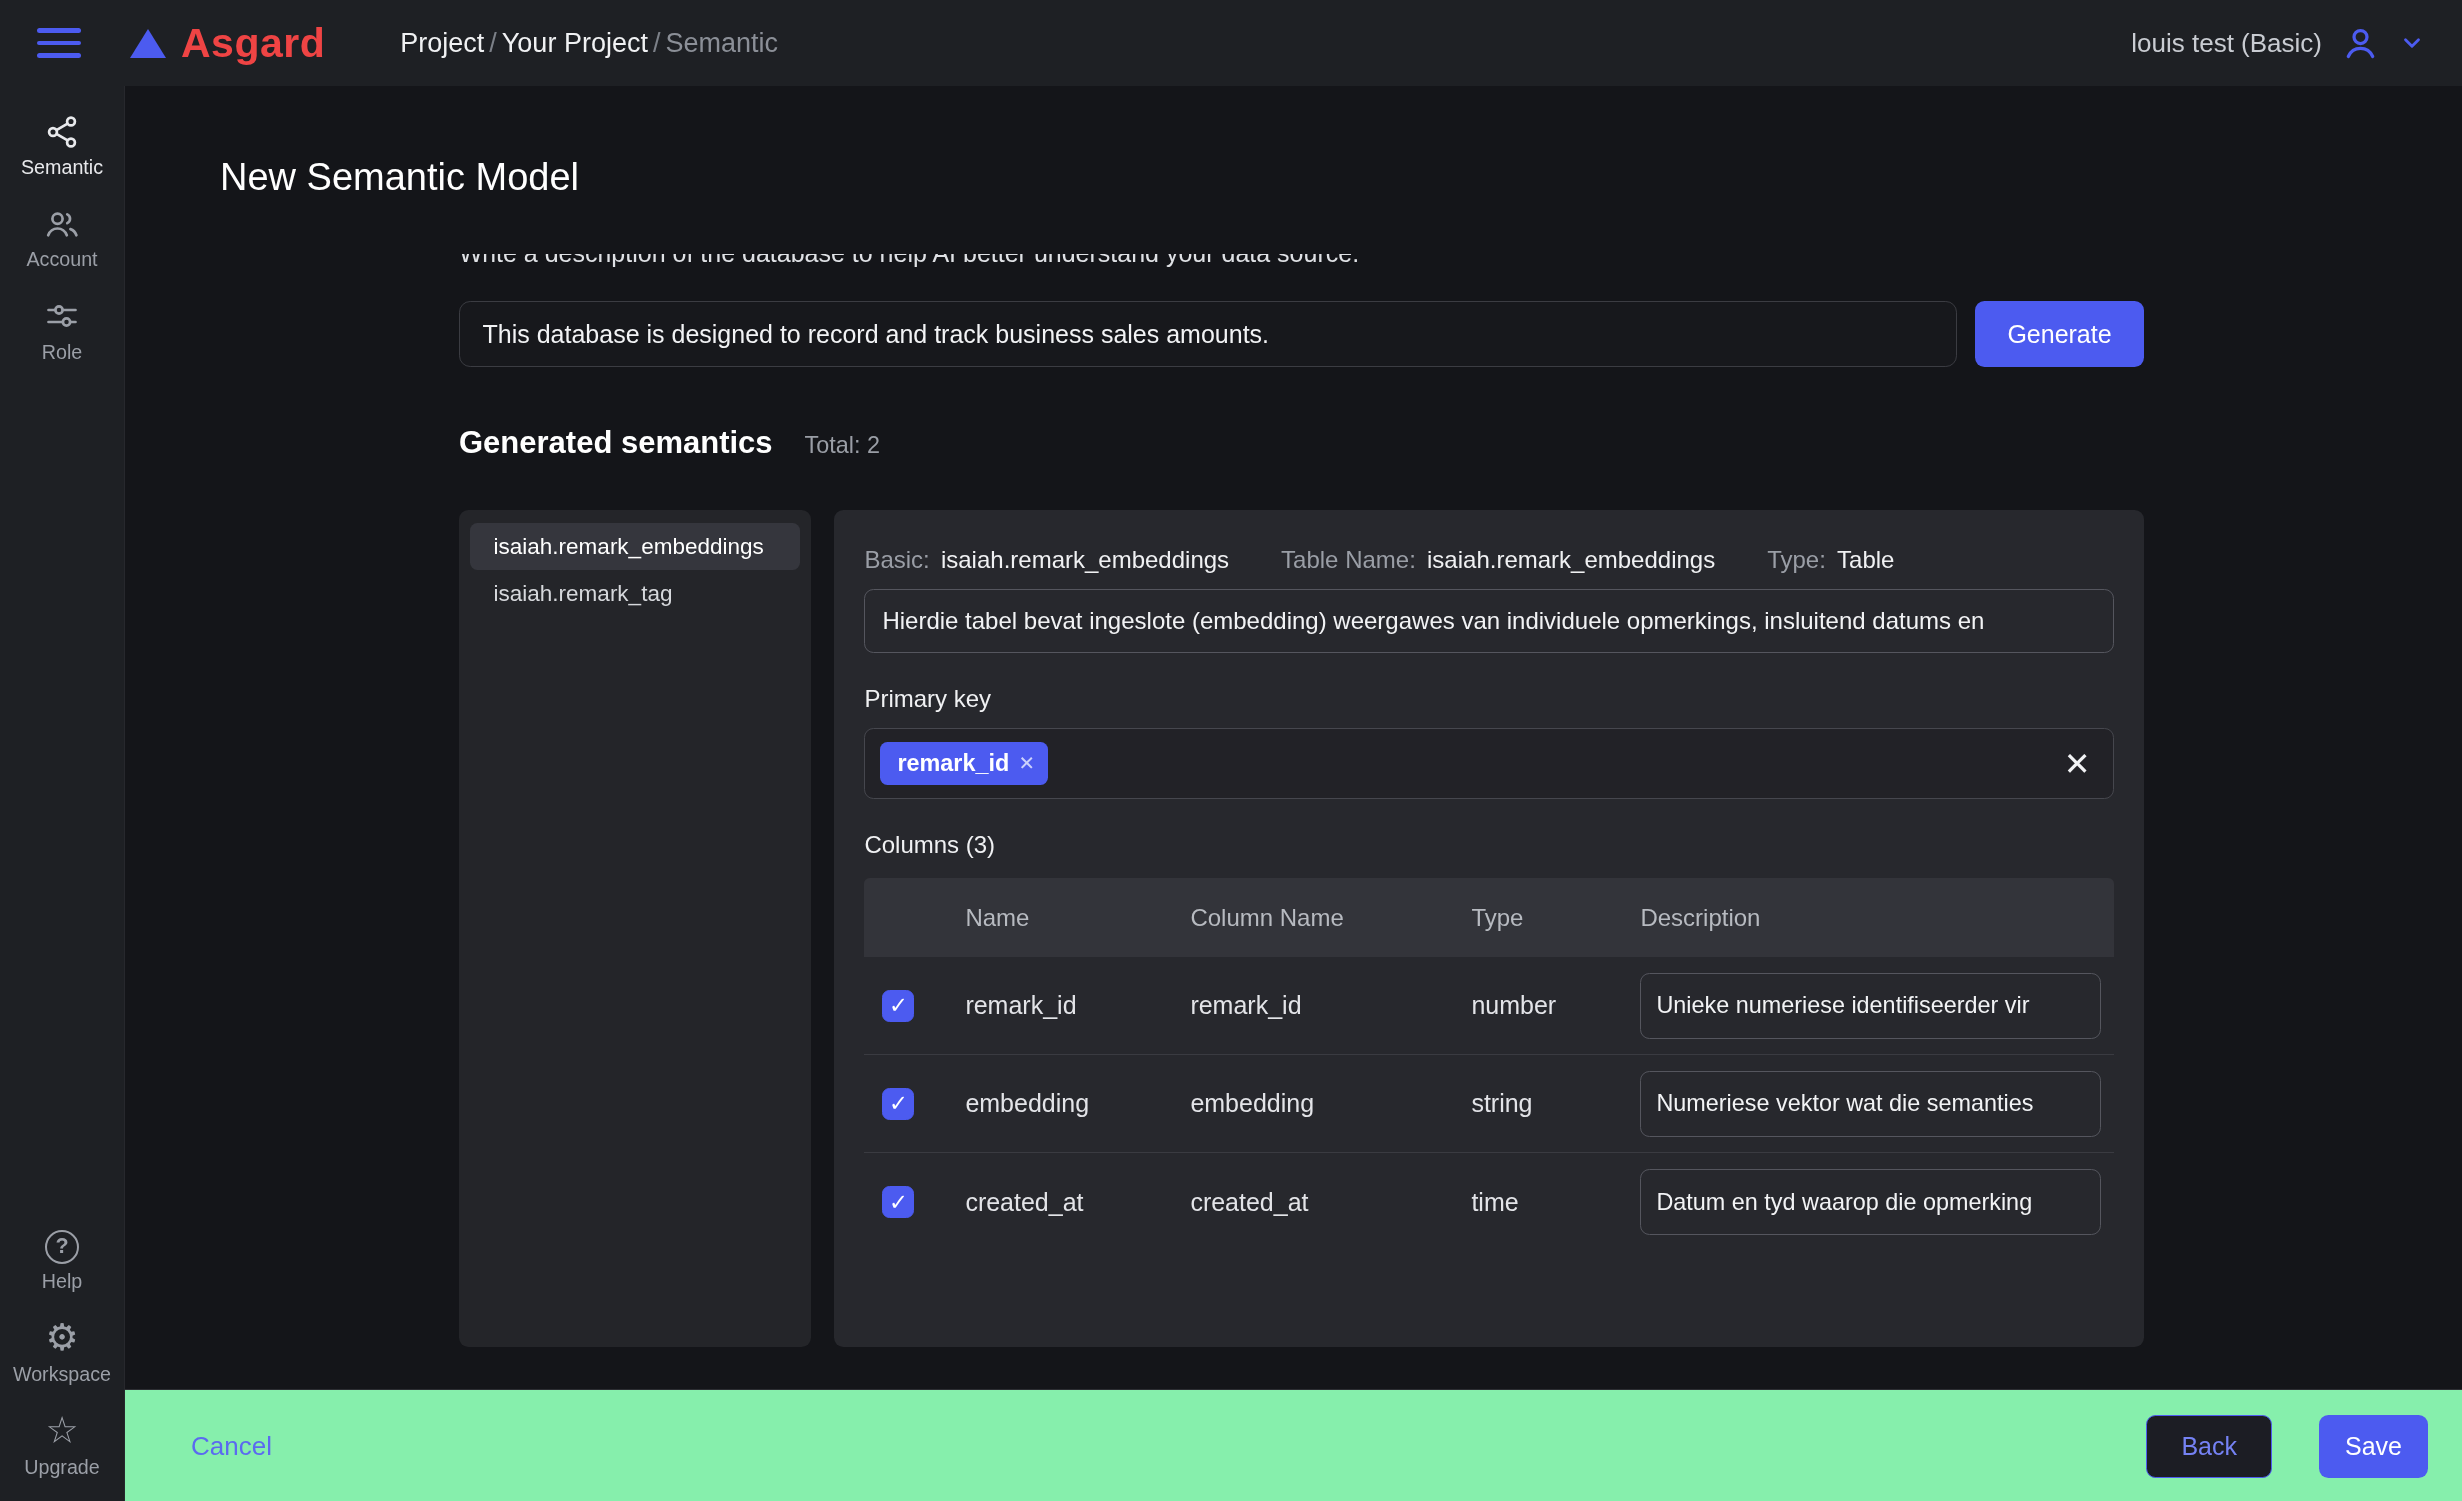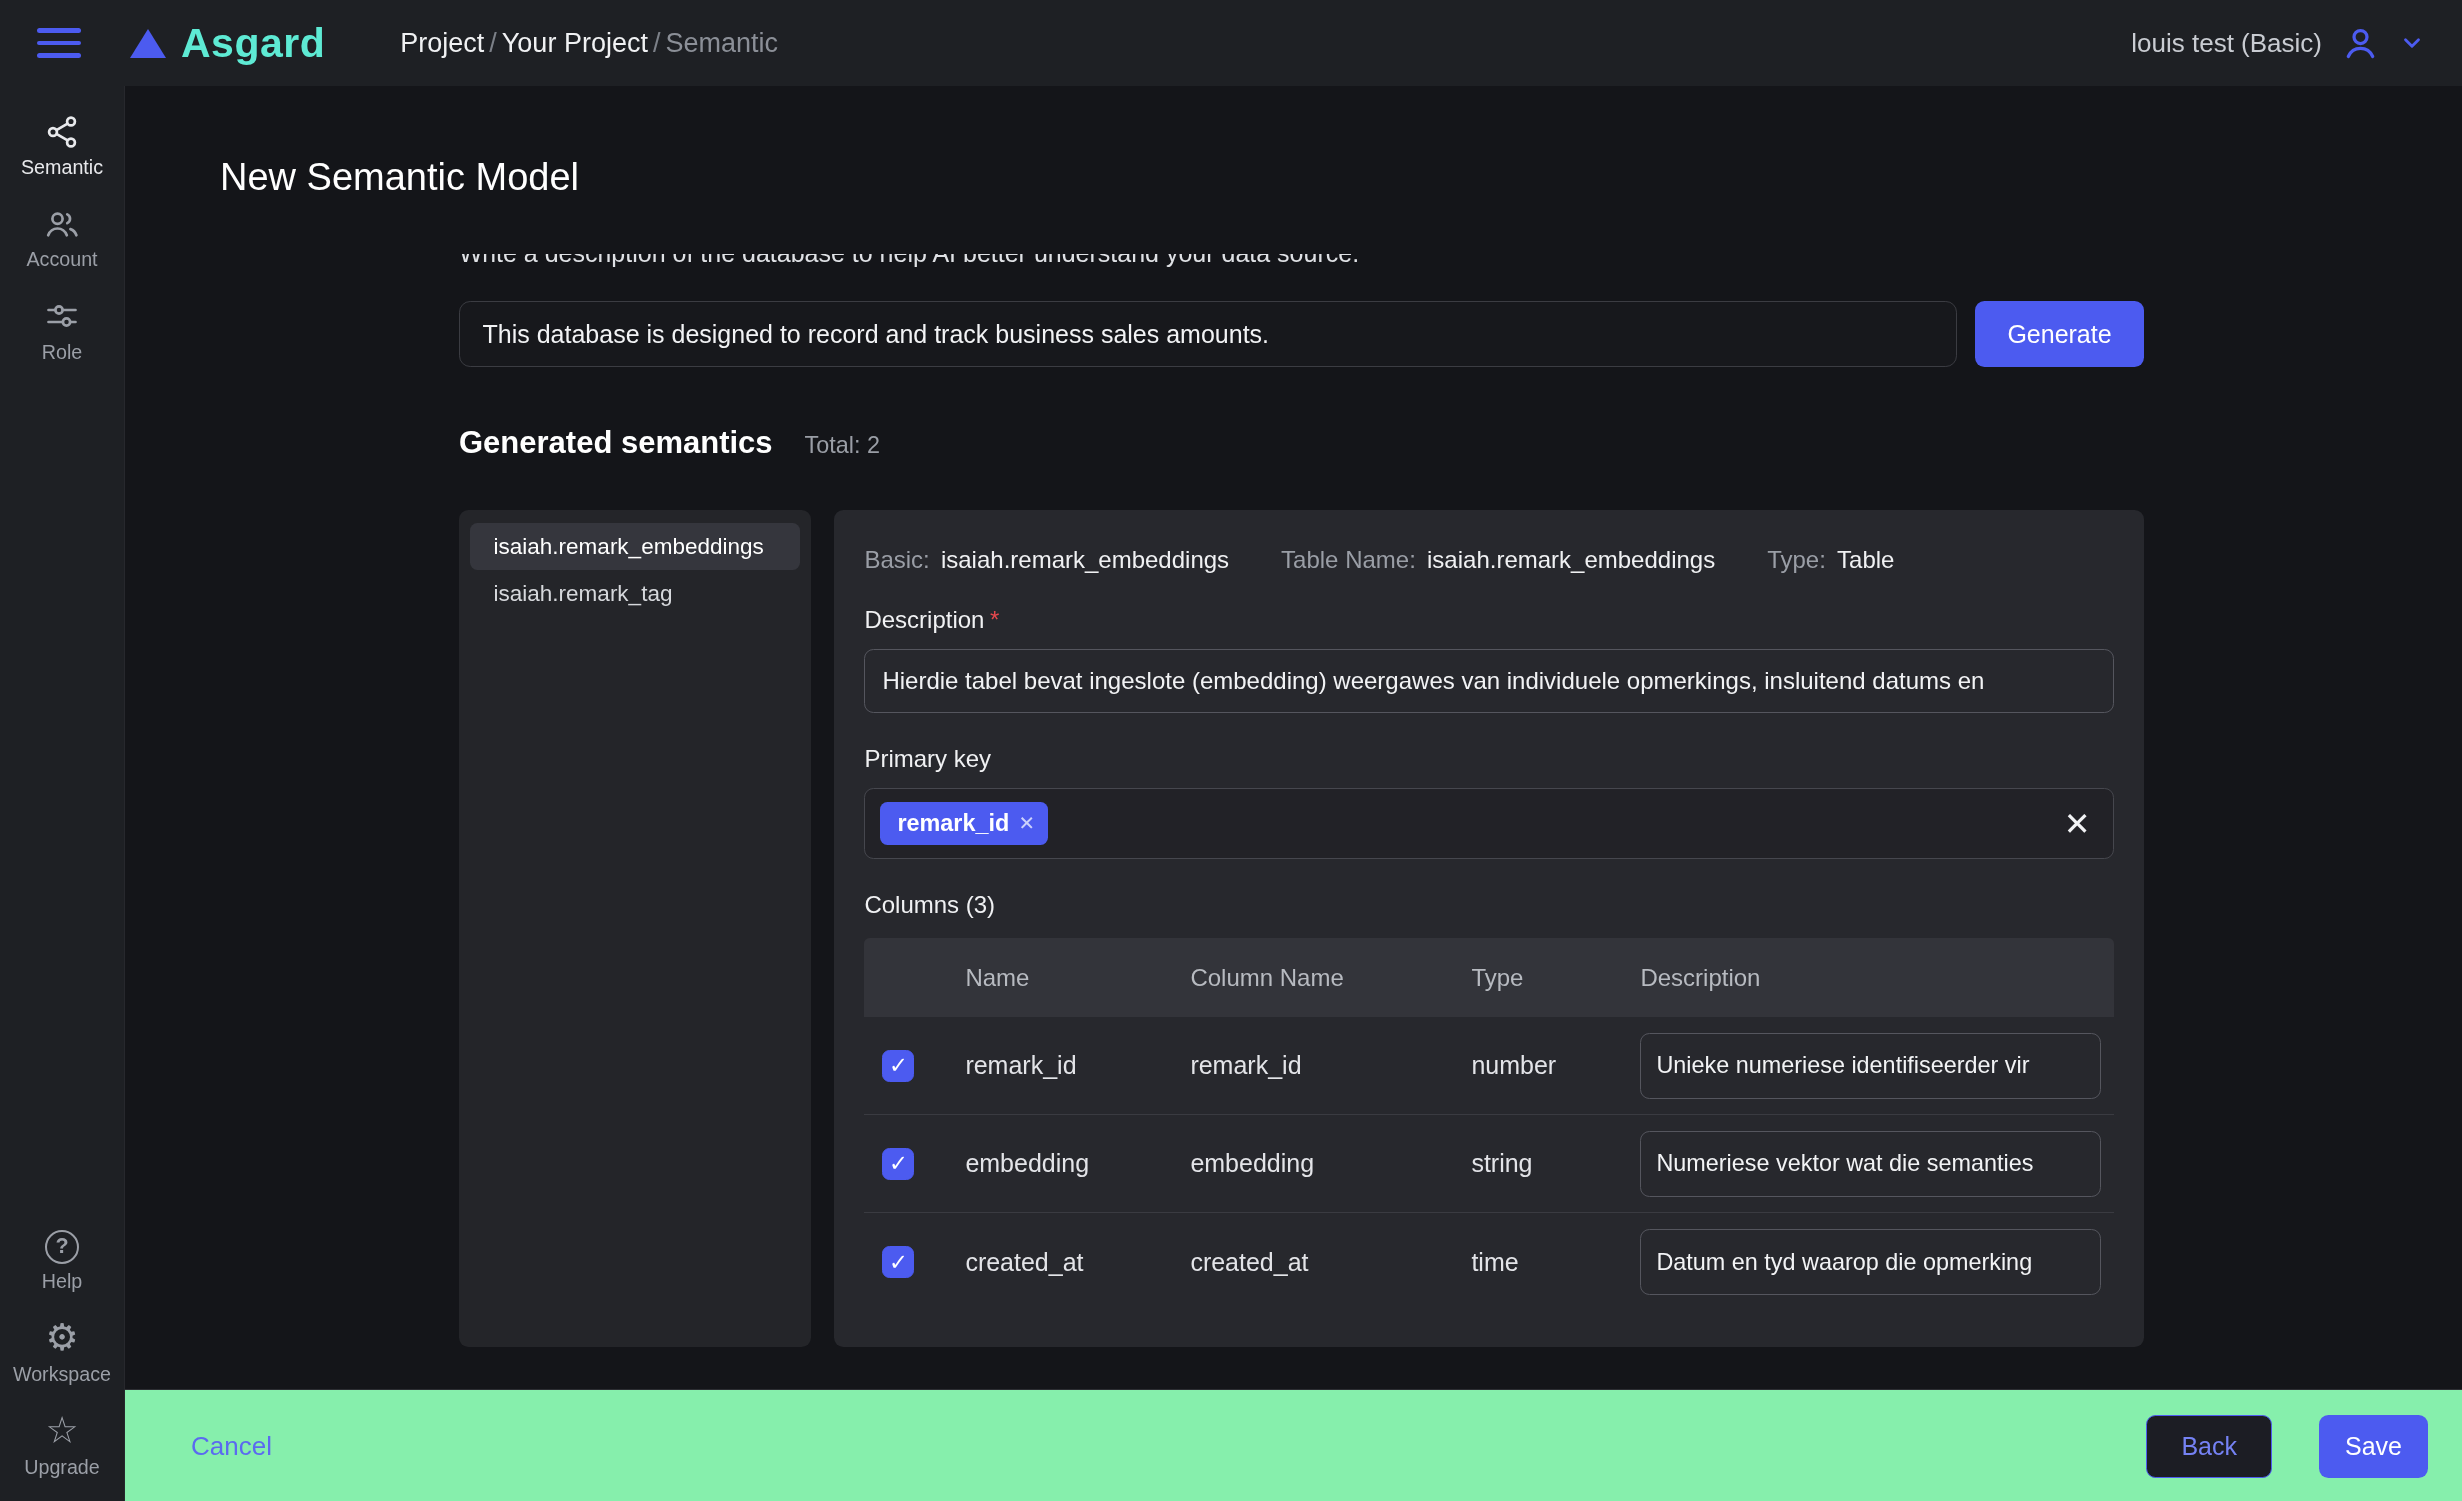--- a/index.html
+++ b/index.html
@@ -14,21 +14,21 @@
     height:86px; background:#1e2024; display:flex; align-items:center;
     padding:0 37px 0 37px;
   }
   .hamburger { width:44px; cursor:pointer; display:flex; flex-direction:column; gap:7.5px; }
   .hamburger span { display:block; height:4.7px; border-radius:2.8px; background:#4c5bf0; }
   .brand { display:flex; align-items:center; margin-left:49px; }
   .logo-triangle {
     width:0; height:0; border-left:18px solid transparent; border-right:18px solid transparent;
     border-bottom:29px solid #4c5bf0; display:inline-block;
   }
-  .brand-name { font-size:41px; font-weight:700; color:#5eead4; margin-left:15px; letter-spacing:0.5px; }
+  .brand-name { font-size:41px; font-weight:700; color:#ef4444; margin-left:15px; letter-spacing:0.5px; }
   .breadcrumb { display:flex; align-items:center; margin-left:75px; font-size:27px; gap:5px; }
   .bc-item { color:#f0f1f3; cursor:pointer; }
   .bc-sep { color:#7c8088; }
   .bc-current { color:#8b8f97; }
   .topbar-right { margin-left:auto; display:flex; align-items:center; gap:19px; }
   .user-name { font-size:26px; color:#c9ccd2; }
   .icon-svg { display:block; }
 
   
   .app { display:flex; height:1416px; }
@@ -248,23 +248,20 @@
           <div class="detail-panel">
             <div class="meta">
               <span class="mlabel">Basic:</span>
               <span class="mvalue">isaiah.remark_embeddings</span>
               <span class="mlabel">Table Name:</span>
               <span class="mvalue">isaiah.remark_embeddings</span>
               <span class="mlabel">Type:</span>
               <span class="mvalue">Table</span>
             </div>
 
-            <div class="field-label">
-              <span>Description</span><span class="req">*</span>
-            </div>
             <input class="detail-input" type="text" value="Hierdie tabel bevat ingeslote (embedding) weergawes van individuele opmerkings, insluitend datums en" style="">
 
             <div class="field-label">Primary key</div>
             <div class="tag-field">
               <span class="tag">
                 <span class="tag-text">remark_id</span>
                 <span class="tag-x">✕</span>
               </span>
               <span class="clear-x">✕</span>
             </div>

